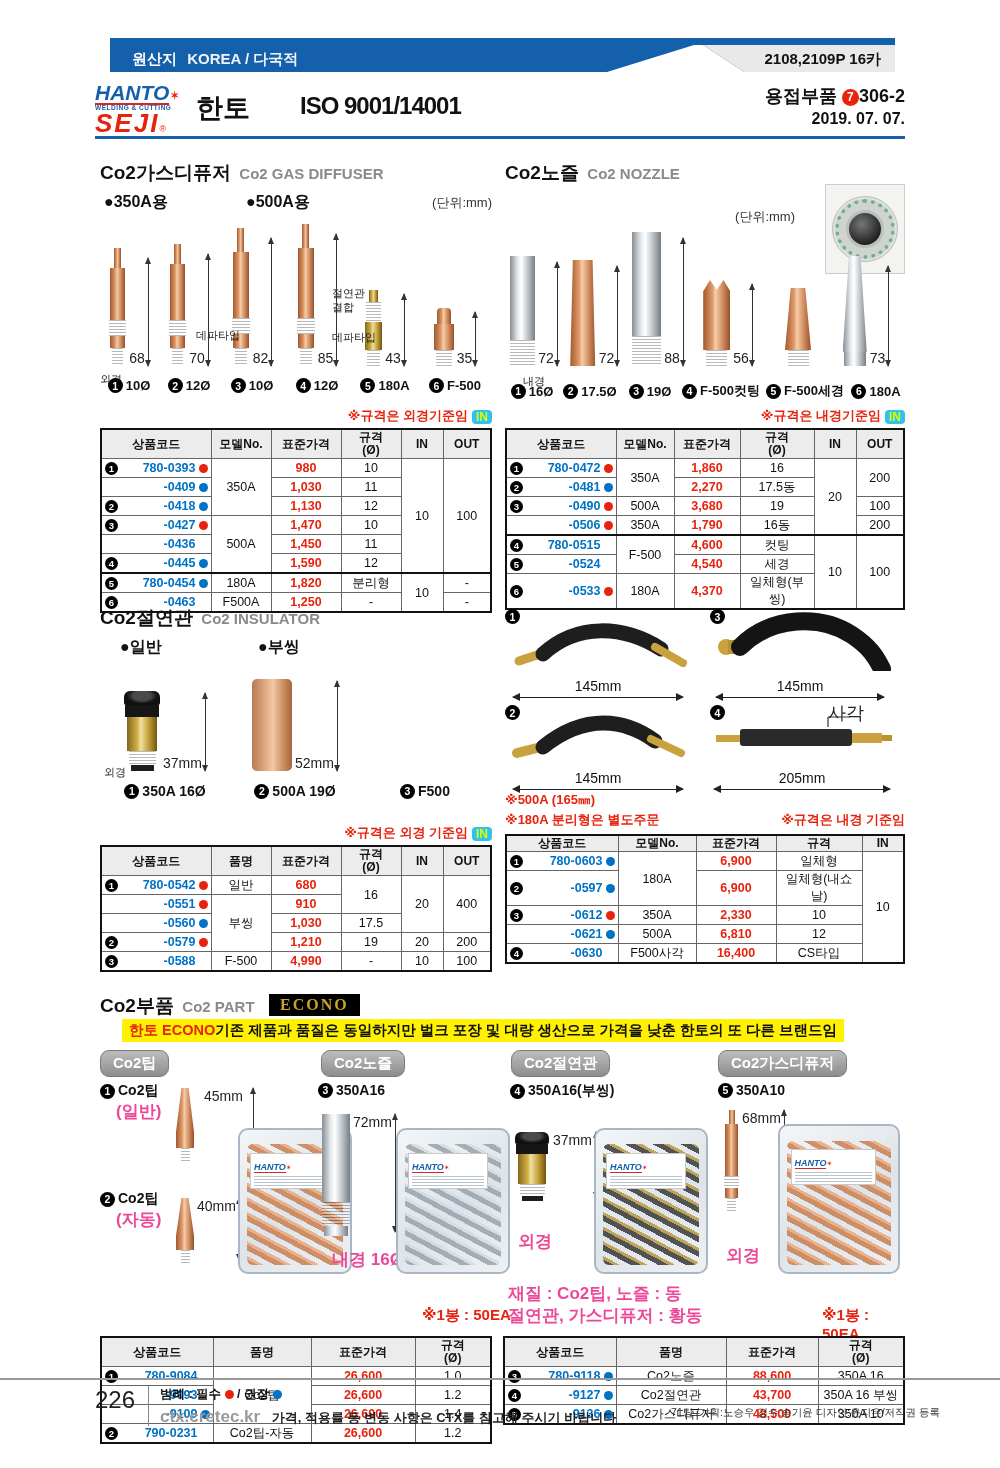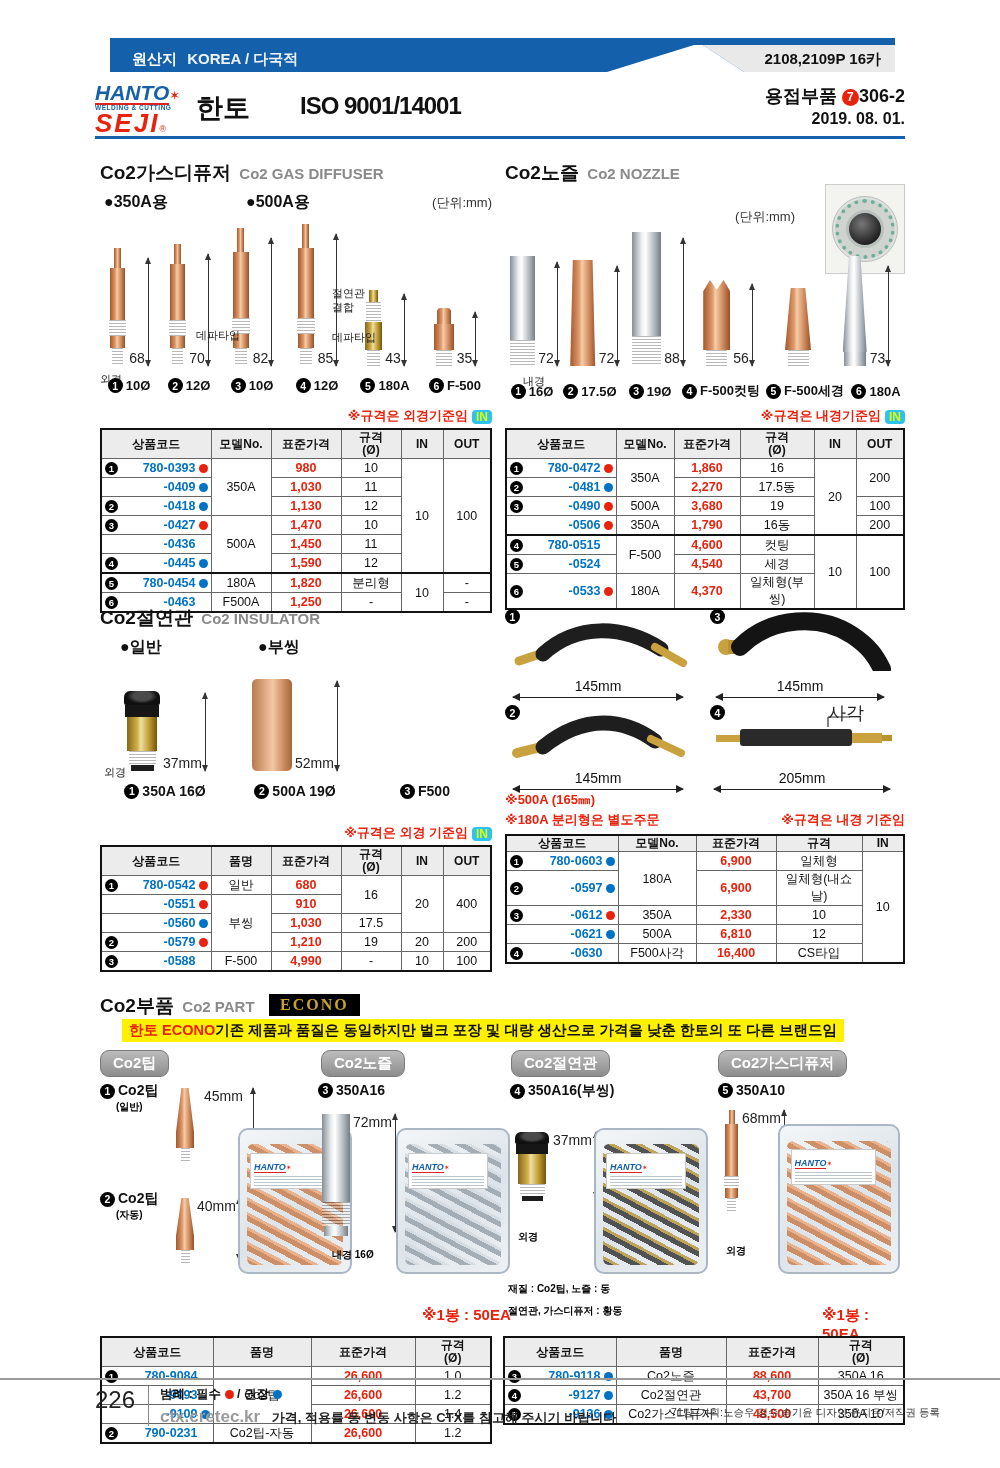--- a/index.html
+++ b/index.html
@@ -82,21 +82,21 @@
   .bl-hanto{color:#1560ab;font-size:9px;font-weight:bold;font-style:italic;border-bottom:1px solid #d22;display:inline-block;line-height:1;}
   .bl-star{color:#e8220d;font-size:7px;}
   .bl-lines{margin-top:2px;height:10px;background:repeating-linear-gradient(180deg,#b9c4cc 0 1px,transparent 1px 3px);}
   .pill{display:inline-block;background:linear-gradient(180deg,#bcbcbc,#8d8d8d);color:#fff;font-weight:bold;
         font-size:15px;padding:3px 12px;border-radius:9px;border:1px solid #7a7a7a;}
   .econo{display:inline-block;background:#000;color:#c9a227;font-family:"Liberation Serif","DejaVu Serif",serif;
         font-weight:bold;letter-spacing:2px;font-size:16px;padding:2px 11px;margin-left:10px;vertical-align:2px;}
   .banner{display:inline-block;background:#fff100;font-size:14.5px;font-weight:bold;padding:2px 7px;}
   .banner .br{color:#e8220d;}
   .plbl{font-size:14px;font-weight:bold;display:flex;align-items:center;gap:3px;}
-  .smtxt{font-size:10px;font-weight:bold;color:#000000;}
+  .smtxt{font-size:17px;font-weight:bold;color:#ec4899;}
   
   .footline{position:absolute;left:0;right:0;top:1378px;height:2px;background:#9a9a9a;}
   .pageno{position:absolute;left:95px;top:1386px;font-size:24px;color:#222;}
   .fvline{position:absolute;left:148px;top:1386px;height:40px;width:1px;background:#888;}
   .legend{position:absolute;left:160px;top:1386px;font-size:12.5px;font-weight:bold;}
   .ldot{display:inline-block;width:9px;height:9px;border-radius:50%;vertical-align:-1px;}
   .site{color:#9a9a9a;font-size:17px;font-weight:bold;}
   .notice{font-size:13px;font-weight:bold;color:#222;margin-left:8px;}
   .credits{position:absolute;right:60px;top:1406px;font-size:10.5px;color:#333;}
 </style>
@@ -119,21 +119,21 @@
     <div><span class="hanto">HANTO</span><span class="star">✶</span></div>
     <div class="wnc">WELDING &amp; CUTTING</div>
     <div><span class="seji">SEJI</span><span class="reg">®</span></div>
   </div>
   <div class="brandkr">한토</div>
   <div class="iso">ISO 9001/14001</div>
   <div class="ptitle">
     <span>용접부품</span>
     <span class="ncr">7</span><span>306-2</span>
   </div>
-  <div class="pdate">2019. 08. 01.</div>
+  <div class="pdate">2019. 07. 07.</div>
   <div class="blueline"></div>
 
   <div class="panel" style="left:100px;top:160px;width:392px;">
     <div>
       <span class="sec-kr">Co2가스디퓨저</span>
       <span class="sec-en">Co2 GAS DIFFUSER</span>
     </div>
     <div style="position:relative;height:212px;margin-top:4px;">
       <span class="grp" style="position:absolute;left:4px;top:2px;">●350A용</span>
       <span class="grp" style="position:absolute;left:146px;top:2px;">●500A용</span>

